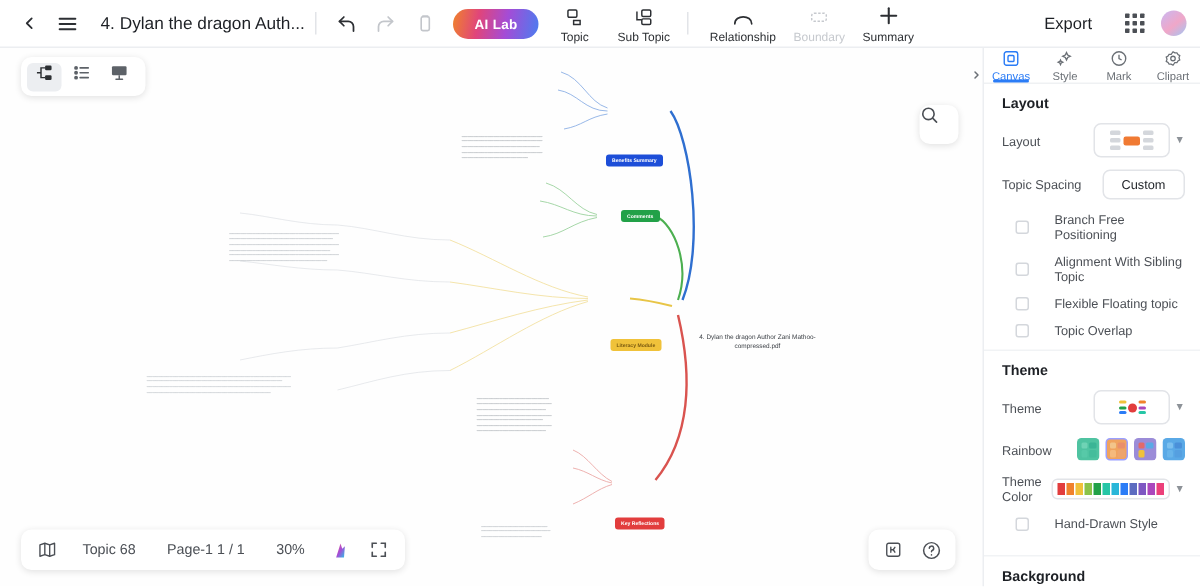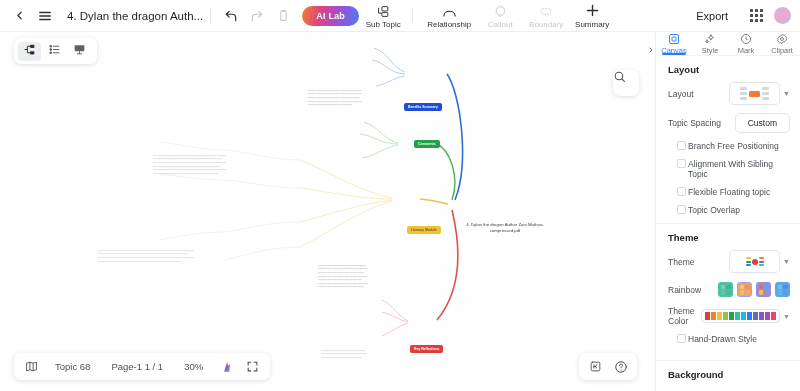--- a/index.html
+++ b/index.html
@@ -172,21 +172,21 @@
   .lp-col { display: flex; flex-direction: column; gap: 2px; }
   .lp-col i { width: 7px; height: 3px; background: #d4d7dc; border-radius: 1px; display: block; }
   .lp-core { width: 11px; height: 6px; background: #f07a33; border-radius: 1.5px; }
   .chev { font-size: 7px; color: #8d9298; margin-left: 3px; }
 
   .btn-custom {
     border: 1px solid #e2e4e8; border-radius: 5px; background: #fff;
     font-size: 8.5px; color: #1d2025; padding: 4px 12px;
   }
   .cbox {
-    display: flex; align-items: flex-start; gap: 2px; margin-bottom: 8px;
+    display: flex; align-items: center; gap: 17px; margin-bottom: 8px;
     margin-left: -1px;
     padding-left: 10px;
   }
   .cbox .box {
     width: 9px; height: 9px; border: 1px solid #d4d7dc; border-radius: 2px;
     background: #fff; flex: none;
   }
   .cbox .ctext { font-size: 8.5px; color: #4b4f55; }
 
   .theme-prev {
@@ -255,44 +255,44 @@
       </svg>
   </div>
 
   <div class="ailab">
     <span>AI Lab</span>
   </div>
 
   <div class="tool">
     <span class="glyph">
       <svg width="13" height="13" viewBox="0 0 24 24" fill="none" stroke="currentColor" stroke-width="1.8">
+          <rect x="3" y="3" width="11" height="9" rx="1.5"></rect>
+          <path d="M10 16h8v5h-8z"></path>
+        </svg>
+    </span>
+    <span class="lbl">Topic</span>
+  </div>
+  <div class="tool">
+    <span class="glyph">
+      <svg width="13" height="13" viewBox="0 0 24 24" fill="none" stroke="currentColor" stroke-width="1.8">
           <path d="M3 5v10h6"></path>
           <rect x="9" y="3" width="11" height="8" rx="1.5"></rect>
           <rect x="9" y="14" width="11" height="7" rx="1.5"></rect>
         </svg>
     </span>
     <span class="lbl">Sub Topic</span>
   </div>
   <div class="tb-sep"></div>
   <div class="tool wide">
     <span class="glyph">
       <svg width="15" height="13" viewBox="0 0 24 20" fill="none" stroke="currentColor" stroke-width="1.8" stroke-linecap="round">
           <path d="M3 17C3 7 21 7 21 17"></path>
         </svg>
     </span>
     <span class="lbl">Relationship</span>
-  </div>
-  <div class="tool disabled">
-    <span class="glyph">
-      <svg width="13" height="13" viewBox="0 0 24 24" fill="none" stroke="currentColor" stroke-width="1.8">
-          <circle cx="12" cy="11" r="8"></circle>
-          <path d="M9 19l3 3 3-3"></path>
-        </svg>
-    </span>
-    <span class="lbl">Callout</span>
   </div>
   <div class="tool disabled">
     <span class="glyph">
       <svg width="14" height="13" viewBox="0 0 24 24" fill="none" stroke="currentColor" stroke-width="1.8" stroke-dasharray="3 2">
           <rect x="3" y="7" width="18" height="10" rx="3"></rect>
         </svg>
     </span>
     <span class="lbl">Boundary</span>
   </div>
   <div class="tool">

